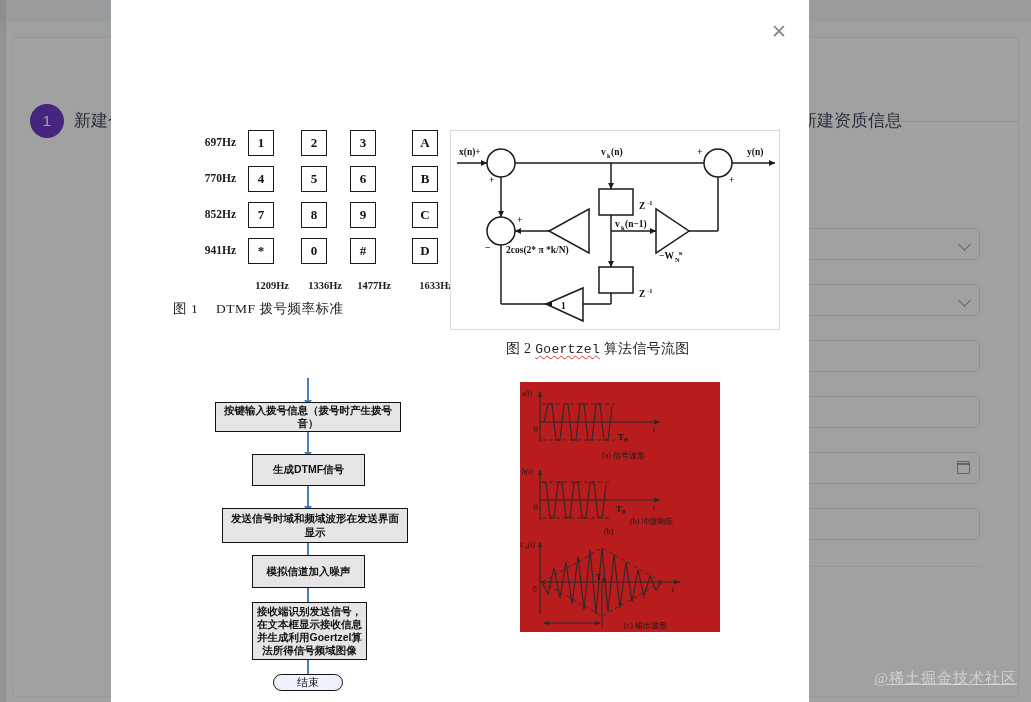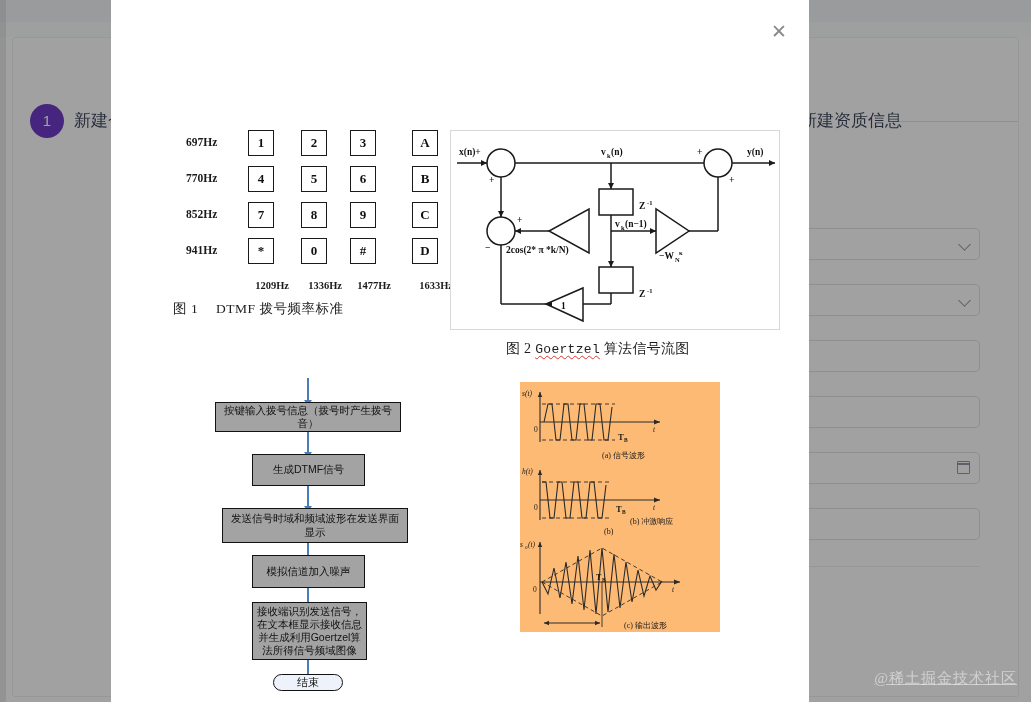--- a/index.html
+++ b/index.html
@@ -109,21 +109,21 @@
   }
 
   
   #doc { position: absolute; left: 0; top: 0; width: 698px; height: 702px; }
 
   
   #fig1 { position: absolute; left: 75px; top: 130px; width: 260px; height: 215px; }
   .kp-rowlabel {
     position: absolute; left: 0; width: 50px;
     font-family: "Liberation Serif", serif;
-    font-size: 11.5px; color: #1a1a1a; font-weight: 600;
+    font-size: 11.5px; color: #1a1a1a; text-align: right; font-weight: 600;
   }
   .kp-key {
     position: absolute;
     width: 26px; height: 26px;
     border: 1.6px solid #1a1a1a;
     font-family: "Liberation Serif", serif;
     font-size: 13px; font-weight: 700; color: #111;
     text-align: center; line-height: 24px;
   }
   .kp-collabel {
@@ -154,37 +154,37 @@
   .fc-term {
     position: absolute;
     border: 1.5px solid #121212; border-radius: 26px;
     background: #eef2fa;
     font-size: 11px; color: #121212;
     display: flex; align-items: center; justify-content: center;
     text-align: center;
   }
   .fc-box {
     position: absolute;
-    border: 1.6px solid #121212; background: #a3a3a3;
+    border: 1.6px solid #121212; background: #e5e5e5;
     font-size: 10.5px; color: #121212;
     display: flex; align-items: center; justify-content: center;
-    text-align: center; line-height: 1.25; padding: 4px 4px;
+    text-align: center; line-height: 1.25; padding: 4px 4px; font-weight: bold;
   }
   .fc-arrow { position: absolute; width: 1.6px; background: #4a7ebb; }
   .fc-arrow::after {
     content: ""; position: absolute; left: -3.2px; bottom: -6px;
     border-left: 4.2px solid transparent; border-right: 4.2px solid transparent;
     border-top: 6.5px solid #4a7ebb;
   }
 
   
   #figw {
     position: absolute; left: 409px; top: 382px;
     width: 200px; height: 250px;
-    background: #fdba74;
+    background: #b91c1c;
   }
 
   #watermark {
     position: absolute; right: 14px; bottom: 14px;
     font-size: 15px; color: rgba(255,255,255,0.50);
     letter-spacing: 1px;
     font-family: "Liberation Serif", serif;
     text-decoration: underline;
   }
 </style>

